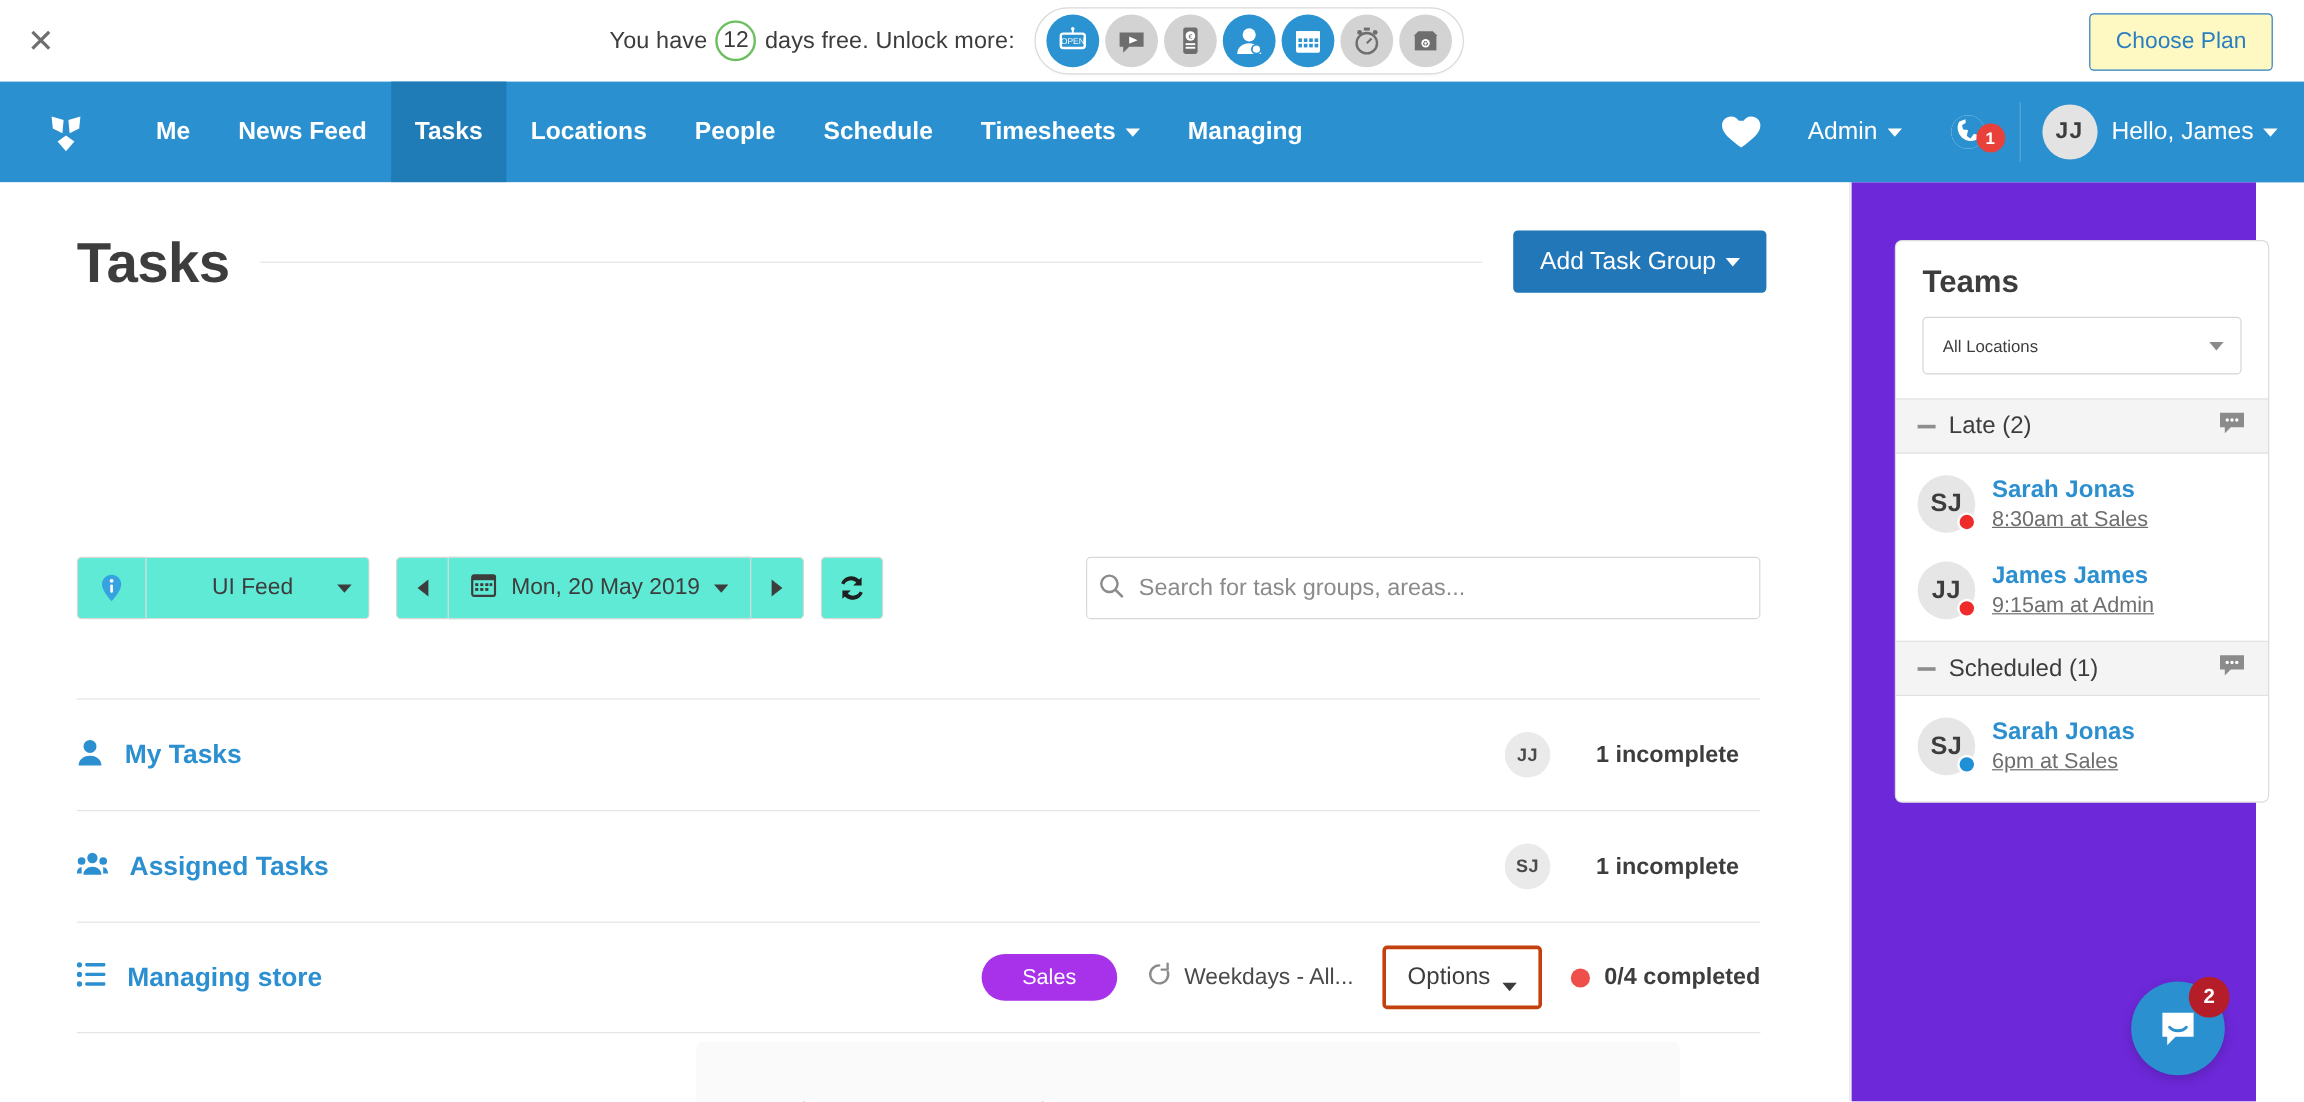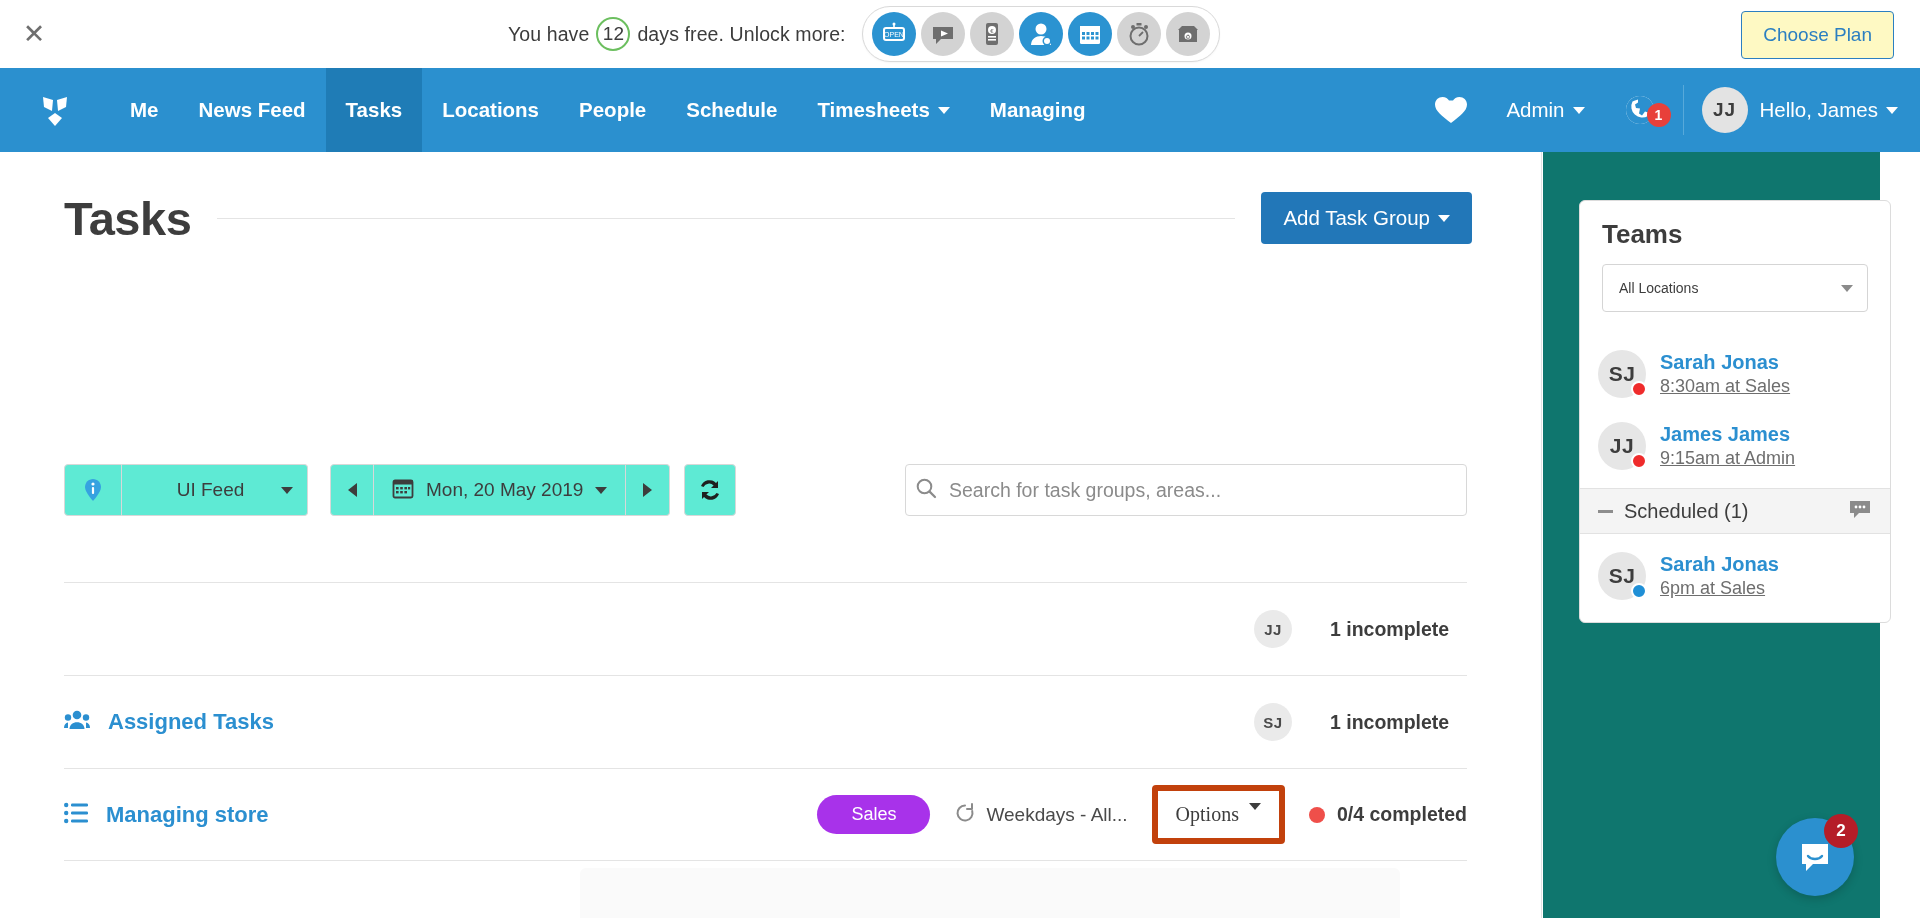--- a/index.html
+++ b/index.html
@@ -109,21 +109,21 @@
   .nav-user-name { color: #fff; font-size: 20.5px; display: flex; align-items: center; }
 
   
   .content { position: absolute; top: 152px; left: 0; width: 1920px; height: 766px; }
   .main-col {
     position: absolute; left: 0; top: 0; width: 1542px; height: 766px;
     background: #fff; border-right: 1px solid #e2e2e2;
   }
   .side-col {
     position: absolute; left: 1543px; top: 0; width: 337px; height: 766px;
-    background: #0f766e;
+    background: #6d28d9;
   }
 
   
   .title-row {
     position: absolute; left: 64px; top: 30px; width: 1408px; height: 72px;
     display: flex; align-items: center;
   }
   .page-title {
     font-size: 47px; color: #3d3d3d; font-weight: bold; letter-spacing: -0.5px;
   }
@@ -182,23 +182,23 @@
     display: flex; align-items: center; justify-content: center;
   }
   .incomplete-txt { font-size: 19.5px; color: #3d3d3d; font-weight: bold; width: 175px; text-align: left; padding-left: 38px;}
   .badge-pill {
     background: #a832ea; color: #fff; border-radius: 20px;
     font-size: 18px; padding: 9px 34px; font-weight: 500;
     display: inline-block; cursor: pointer;
   }
   .repeat-txt { font-size: 19px; color: #4a4a4a; }
   .btn-outline {
-    border: 6px solid #c2410c; background: #fff; border-radius: 4px;
+    border: 3px solid #c2410c; background: #fff; border-radius: 4px;
     font-size: 20px; color: #3d3d3d; padding: 12px 18px; cursor: pointer;
-    font-family: Liberation Serif, serif; display: flex; align-items: flex-start; gap: 10px;
+    font-family: Liberation Sans, sans-serif; display: flex; align-items: flex-end; gap: 10px;
   }
   .dot-red { width: 16px; height: 16px; border-radius: 50%; background: #ef4f4a; }
   .completed-txt { font-size: 19.5px; color: #3d3d3d; font-weight: bold; }
   .btn-add-bottom {
     position: absolute; left: 669px; top: 764px;
     border: 1px solid #4a9ad4; color: #2b8fd0; background: #fff;
     border-radius: 4px; font-size: 20.5px; padding: 14px 26px;
     cursor: pointer; font-family: inherit;
   }
 
@@ -480,20 +480,29 @@
               <circle cx="9.5" cy="9.5" r="6.8" fill="none" stroke="#8b8b8b" stroke-width="2"></circle>
               <path d="M14.6 14.6L20 20" stroke="#8b8b8b" stroke-width="2.2" stroke-linecap="round"></path>
             </svg>
         </span>
         <input type="text" placeholder="Search for task groups, areas..." style="">
       </div>
 
       <div class="task-list">
 
         <div class="task-row">
+          <div class="task-left">
+            <span>
+              <svg width="22" height="24" viewBox="0 0 22 24">
+                  <circle cx="11" cy="7" r="5.4" fill="#2b8fd0"></circle>
+                  <path d="M1.5 23c0-5.2 4.2-8.3 9.5-8.3s9.5 3.1 9.5 8.3z" fill="#2b8fd0"></path>
+                </svg>
+            </span>
+            <span class="task-name">My Tasks</span>
+          </div>
           <div class="row-right">
             <div class="mini-avatar">JJ</div>
             <div class="incomplete-txt">1 incomplete</div>
           </div>
         </div>
 
         <div class="task-row">
           <div class="task-left">
             <span>
               <svg width="26" height="24" viewBox="0 0 26 24">
@@ -562,20 +571,34 @@
       <div class="teams-card">
 
         <div class="teams-head">
           <div class="teams-title">Teams</div>
           <div class="teams-select">
             <span>All Locations</span>
             <i class="caret-dark" style="border-top-color:#8b8b8b;"></i>
           </div>
         </div>
 
+        <div class="group-head">
+          <span class="minus-box"></span>
+          <span>Late (2)</span>
+          <span class="chat">
+            <svg width="24" height="22" viewBox="0 0 24 22">
+                <path d="M2 3h20v12H11l-5 5v-5H2z" fill="#8b8b8b"></path>
+                <g fill="#fff">
+                  <circle cx="8" cy="9" r="1.4"></circle>
+                  <circle cx="12" cy="9" r="1.4"></circle>
+                  <circle cx="16" cy="9" r="1.4"></circle>
+                </g>
+              </svg>
+          </span>
+        </div>
         <div style="padding:6px 0;">
           <div class="person-row">
             <div class="person-av-wrap">
               <div class="person-av">SJ</div>
               <span class="status-dot" style="background:#ef2b2b;"></span>
             </div>
             <div>
               <span class="person-name">Sarah Jonas</span>
               <span class="person-sub">8:30am at Sales</span>
             </div>

